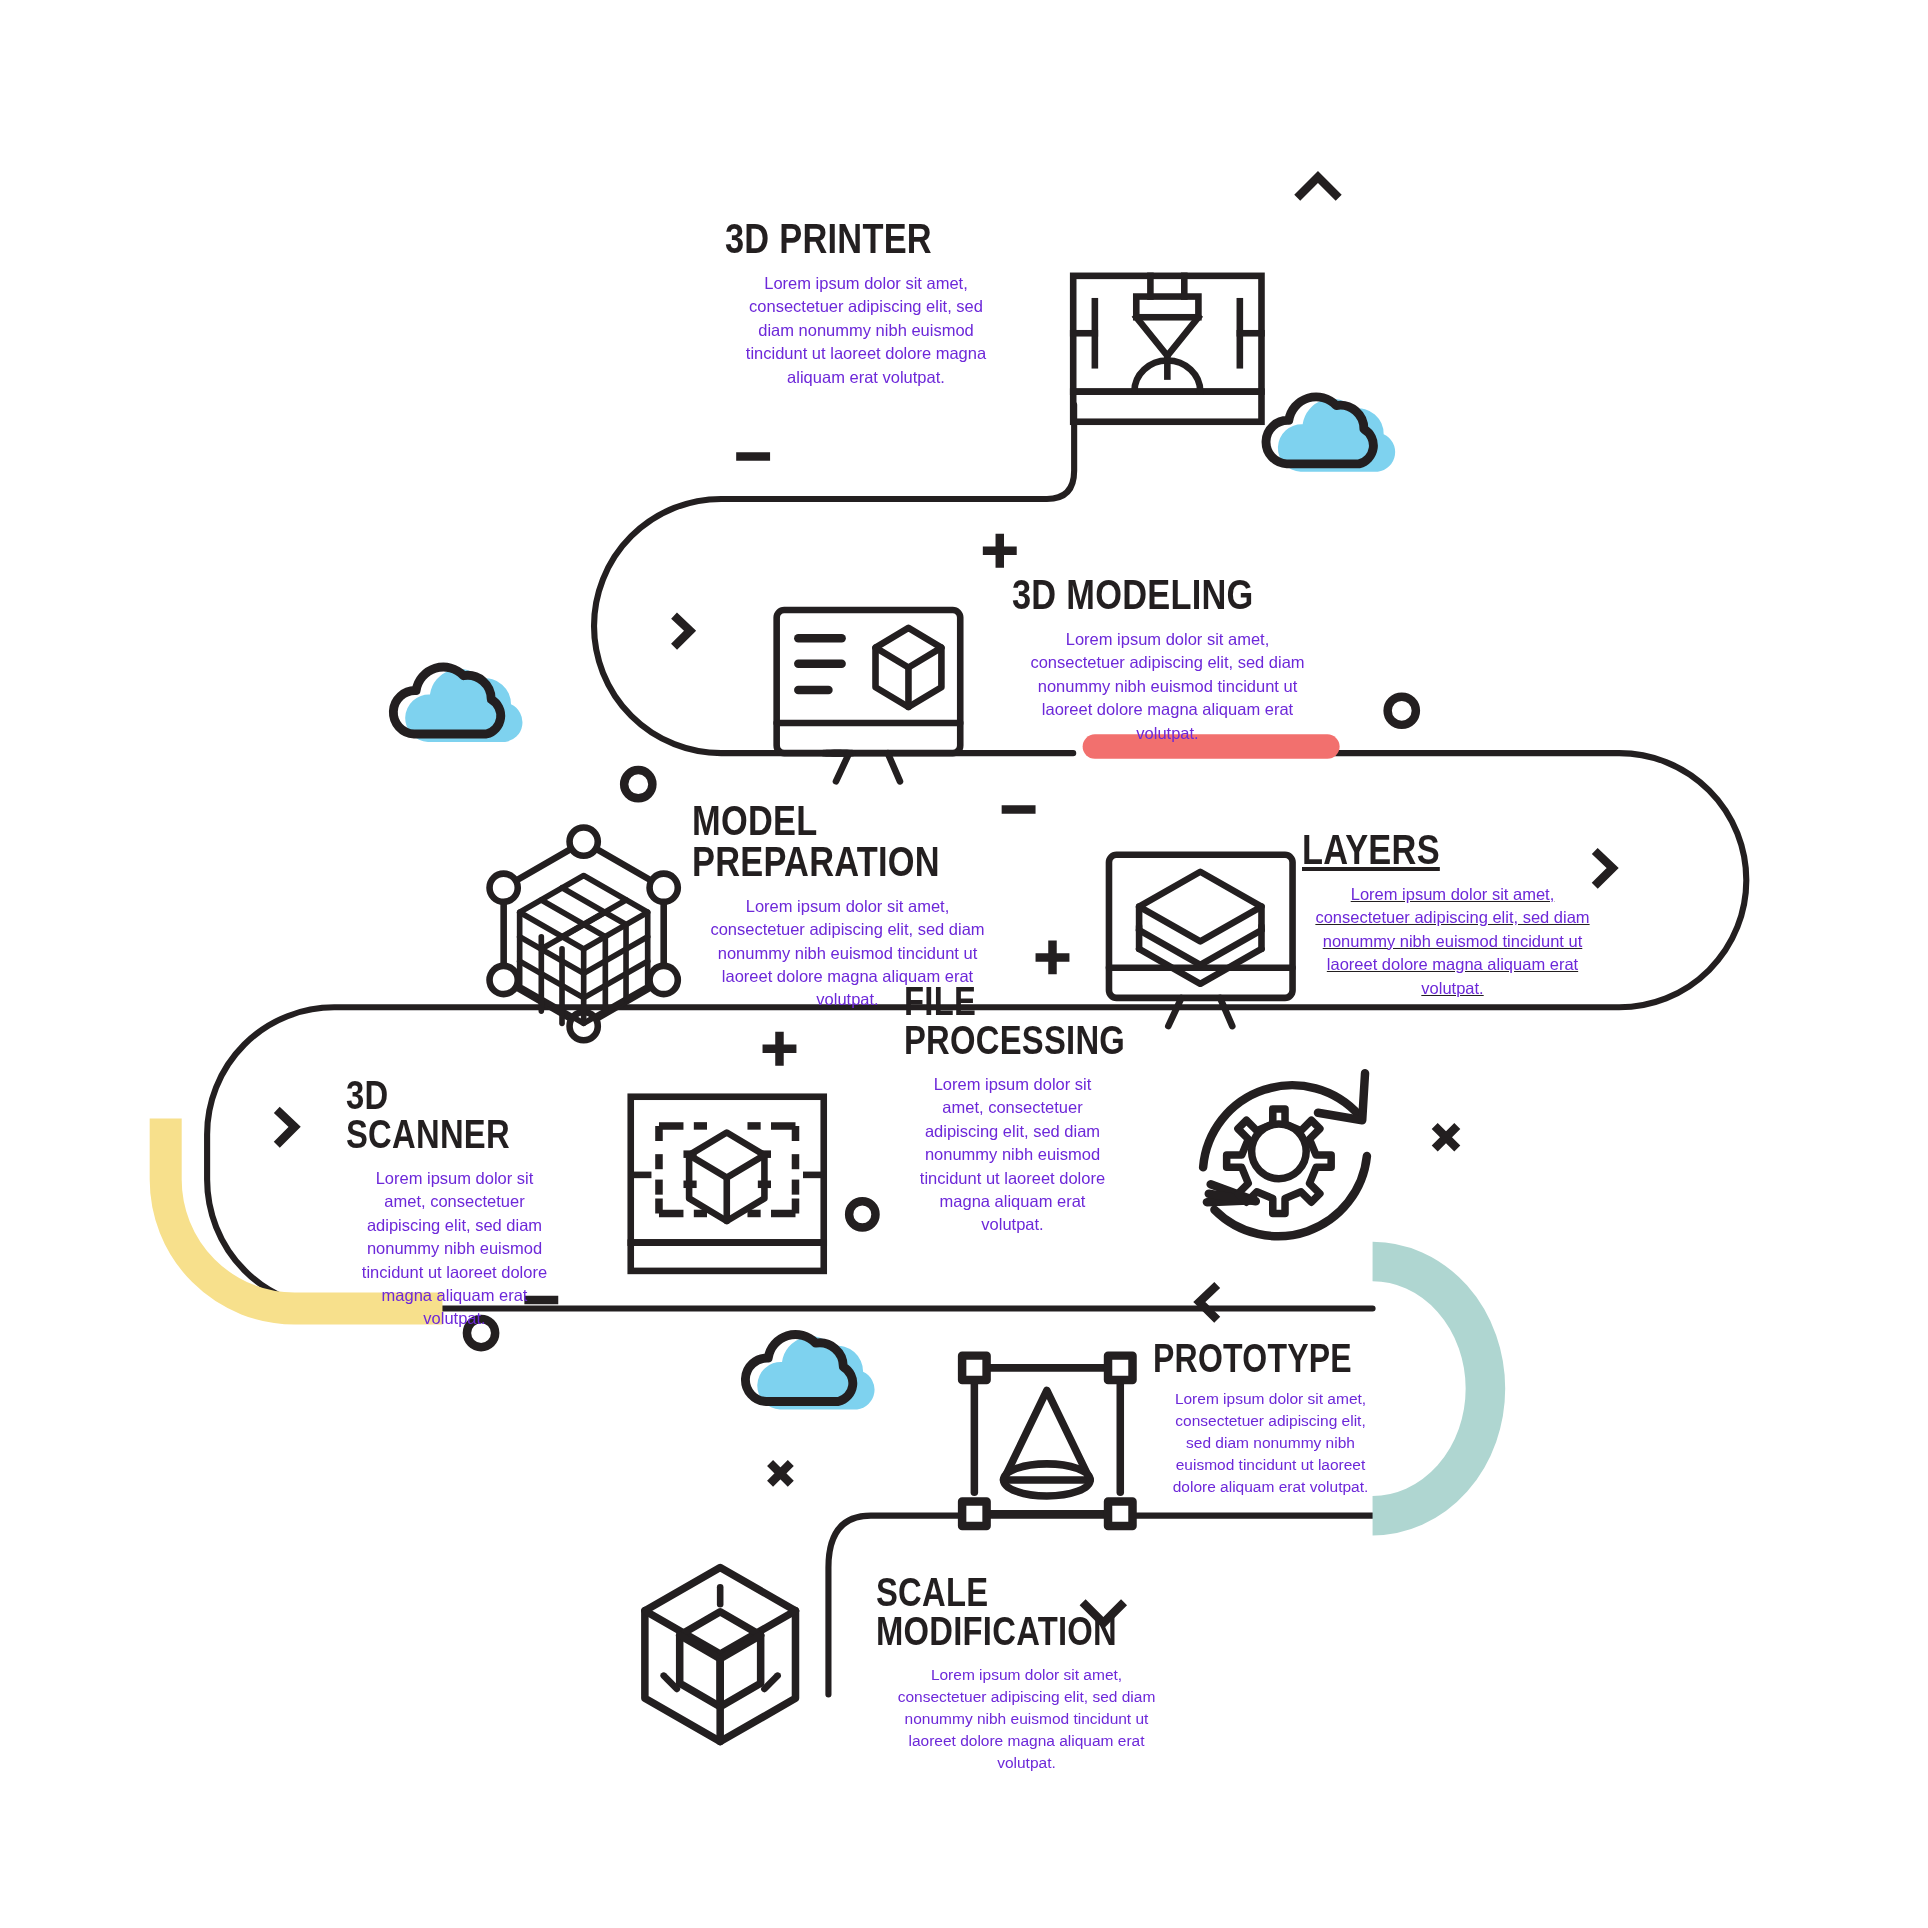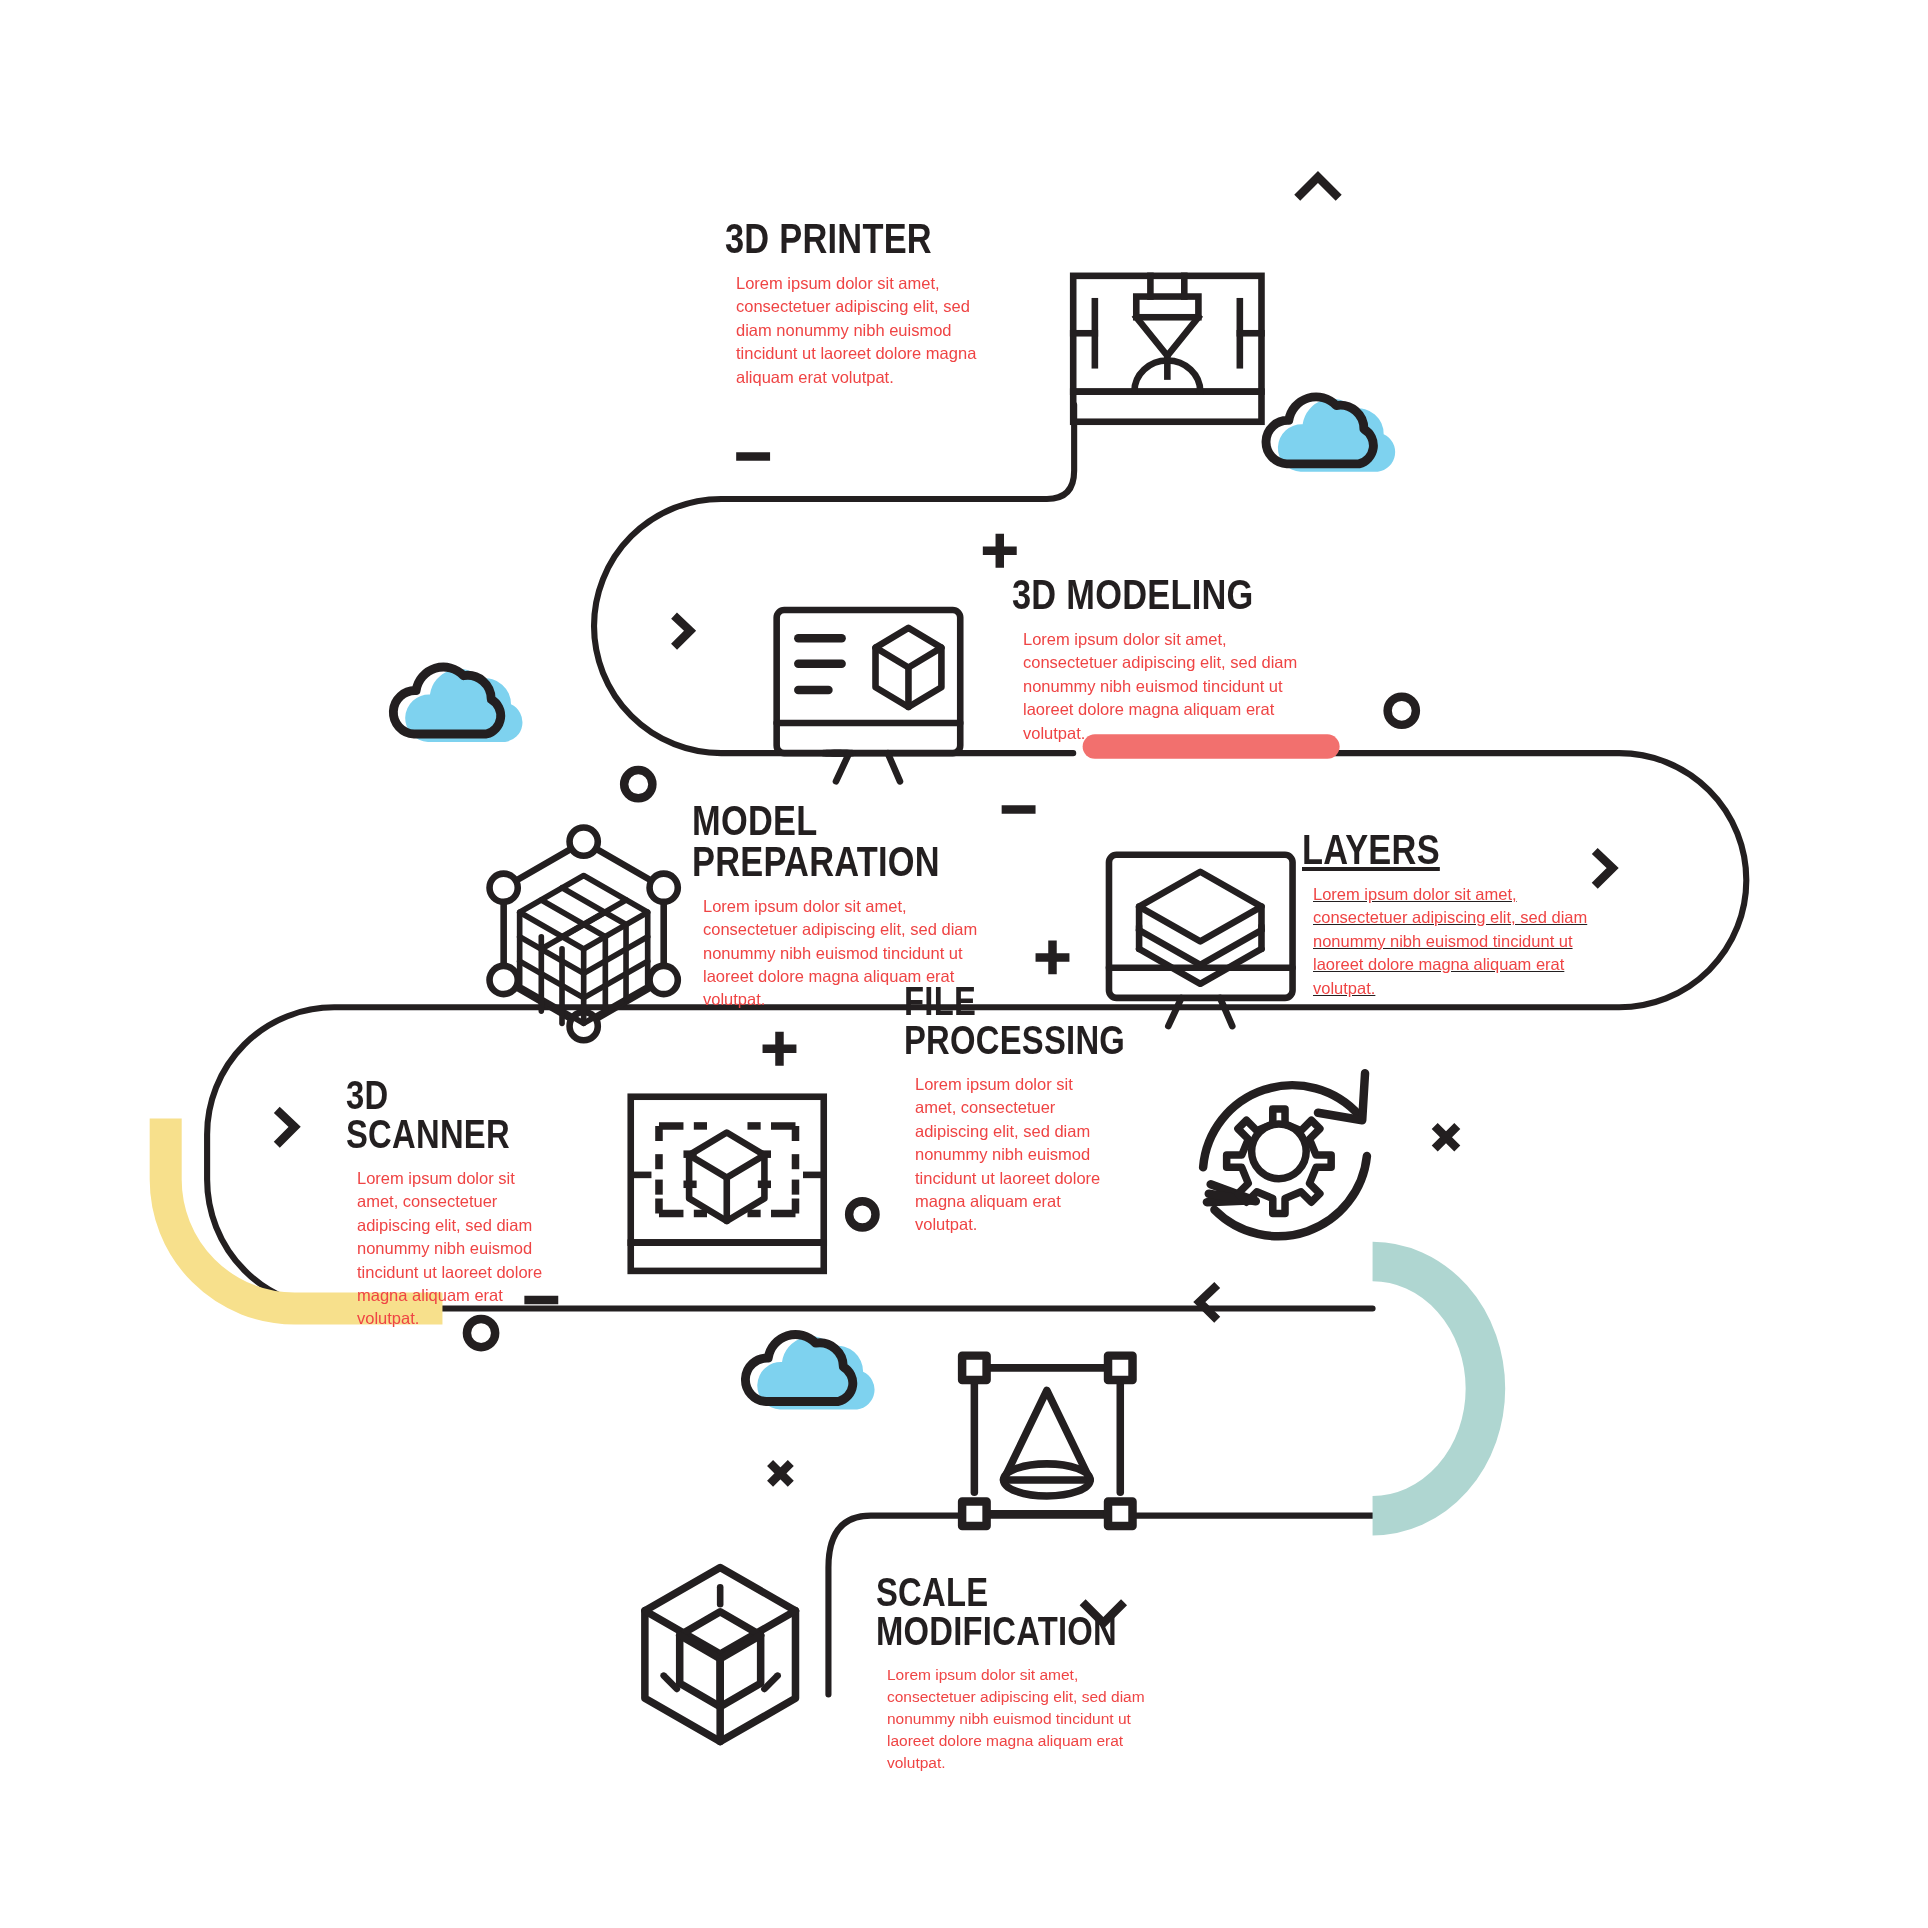--- a/index.html
+++ b/index.html
@@ -23,23 +23,24 @@
     line-height:0.95;
     margin:0 0 13px 0;
     transform:scaleX(0.80);
     transform-origin:left top;
     white-space:pre-line;
   }
   .desc{
     font-family:"Liberation Sans", sans-serif;
     font-size:16.5px;
     line-height:1.42;
-    color:#ef4444;
+    color:#6d28d9;
     margin:11px;
     font-weight:400;
+    text-align:center;
   }
   .t-3dprinter{left:725px;top:218px;width:282px;}
   .t-3dprinter .ttl{font-size:43px;}
   .t-3dmodeling{left:1012px;top:574px;width:311px;}
   .t-3dmodeling .ttl{font-size:43px;}
   .t-modelprep{left:692px;top:800px;width:311px;}
   .t-modelprep .ttl{font-size:43px;}
   .t-layers{left:1302px;top:829px;width:301px;text-decoration:underline;}
   .t-layers .ttl{font-size:43px;}
   .t-scanner{left:346px;top:1076px;width:217px;}
@@ -323,20 +324,24 @@
     <div class="ttl">3D SCANNER</div>
     <p class="desc">Lorem ipsum dolor sit amet, consectetuer adipiscing elit, sed diam nonummy nibh euismod tincidunt ut laoreet dolore magna aliquam erat volutpat.</p>
   </div>
 
   <div class="textblock t-fileproc">
     <div class="ttl">FILE
 PROCESSING</div>
     <p class="desc">Lorem ipsum dolor sit amet, consectetuer adipiscing elit, sed diam nonummy nibh euismod tincidunt ut laoreet dolore magna aliquam erat volutpat.</p>
   </div>
 
+  <div class="textblock t-prototype">
+    <div class="ttl">PROTOTYPE</div>
+    <p class="desc">Lorem ipsum dolor sit amet, consectetuer adipiscing elit, sed diam nonummy nibh euismod tincidunt ut laoreet dolore aliquam erat volutpat.</p>
+  </div>
 
   <div class="textblock t-scalemod">
     <div class="ttl">SCALE
 MODIFICATION</div>
     <p class="desc">Lorem ipsum dolor sit amet, consectetuer adipiscing elit, sed diam nonummy nibh euismod tincidunt ut laoreet dolore magna aliquam erat volutpat.</p>
   </div>
 
 </div>
 
 

